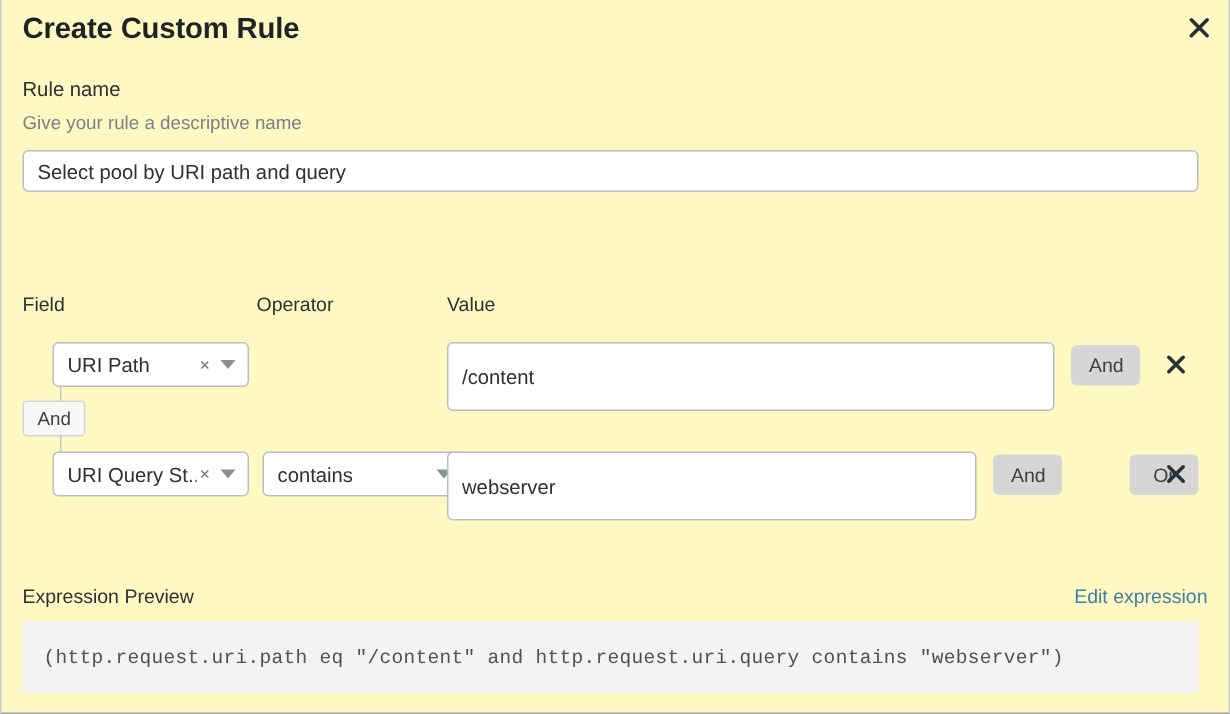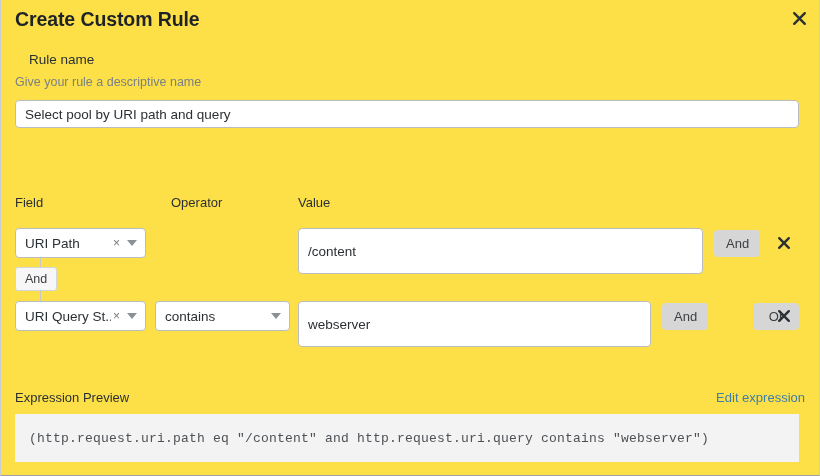--- a/index.html
+++ b/index.html
@@ -13,21 +13,21 @@
     font-family: "Liberation Sans", sans-serif;
     color: #23282d;
     overflow: hidden;
   }
 
   .dialog {
     position: relative;
     box-sizing: border-box;
     width: 820px;
     height: 476px;
-    background: #fde047;
+    background: #fef9c3;
     border-left: 1px solid #c9ccd0;
     border-right: 1px solid #c9ccd0;
     border-bottom: 1px solid #9aa0a6;
     padding: 0 14px;
   }
 
   
   .dialog-title {
     position: absolute;
     left: 14px;
@@ -54,21 +54,21 @@
   .field-label {
     position: absolute;
     font-size: 13.5px;
     color: #2b3034;
   }
   .field-help {
     position: absolute;
     font-size: 12.5px;
     color: #7b8085;
   }
-  .rule-name-label { left: 28px; top: 52px; }
+  .rule-name-label { left: 14px; top: 52px; }
   .rule-name-help  { left: 14px; top: 75px; }
 
   .text-input {
     box-sizing: border-box;
     background: #ffffff;
     border: 1px solid #b9bdc1;
     border-radius: 4px;
     font-family: "Liberation Sans", sans-serif;
     font-size: 13.5px;
     color: #2b3034;
@@ -116,20 +116,21 @@
     border: 1px solid #b9bdc1;
     border-radius: 4px;
     display: flex;
     align-items: center;
     padding: 0 6px 0 9px;
     font-size: 13.5px;
     color: #2b3034;
     cursor: pointer;
     white-space: nowrap;
     overflow: hidden;
+    margin-left: 20px;
   }
   .select-field {
     left: 14px;
     width: 131px;
   }
   .select-operator {
     left: 154px;
     width: 135px;
   }
   .select-text {

